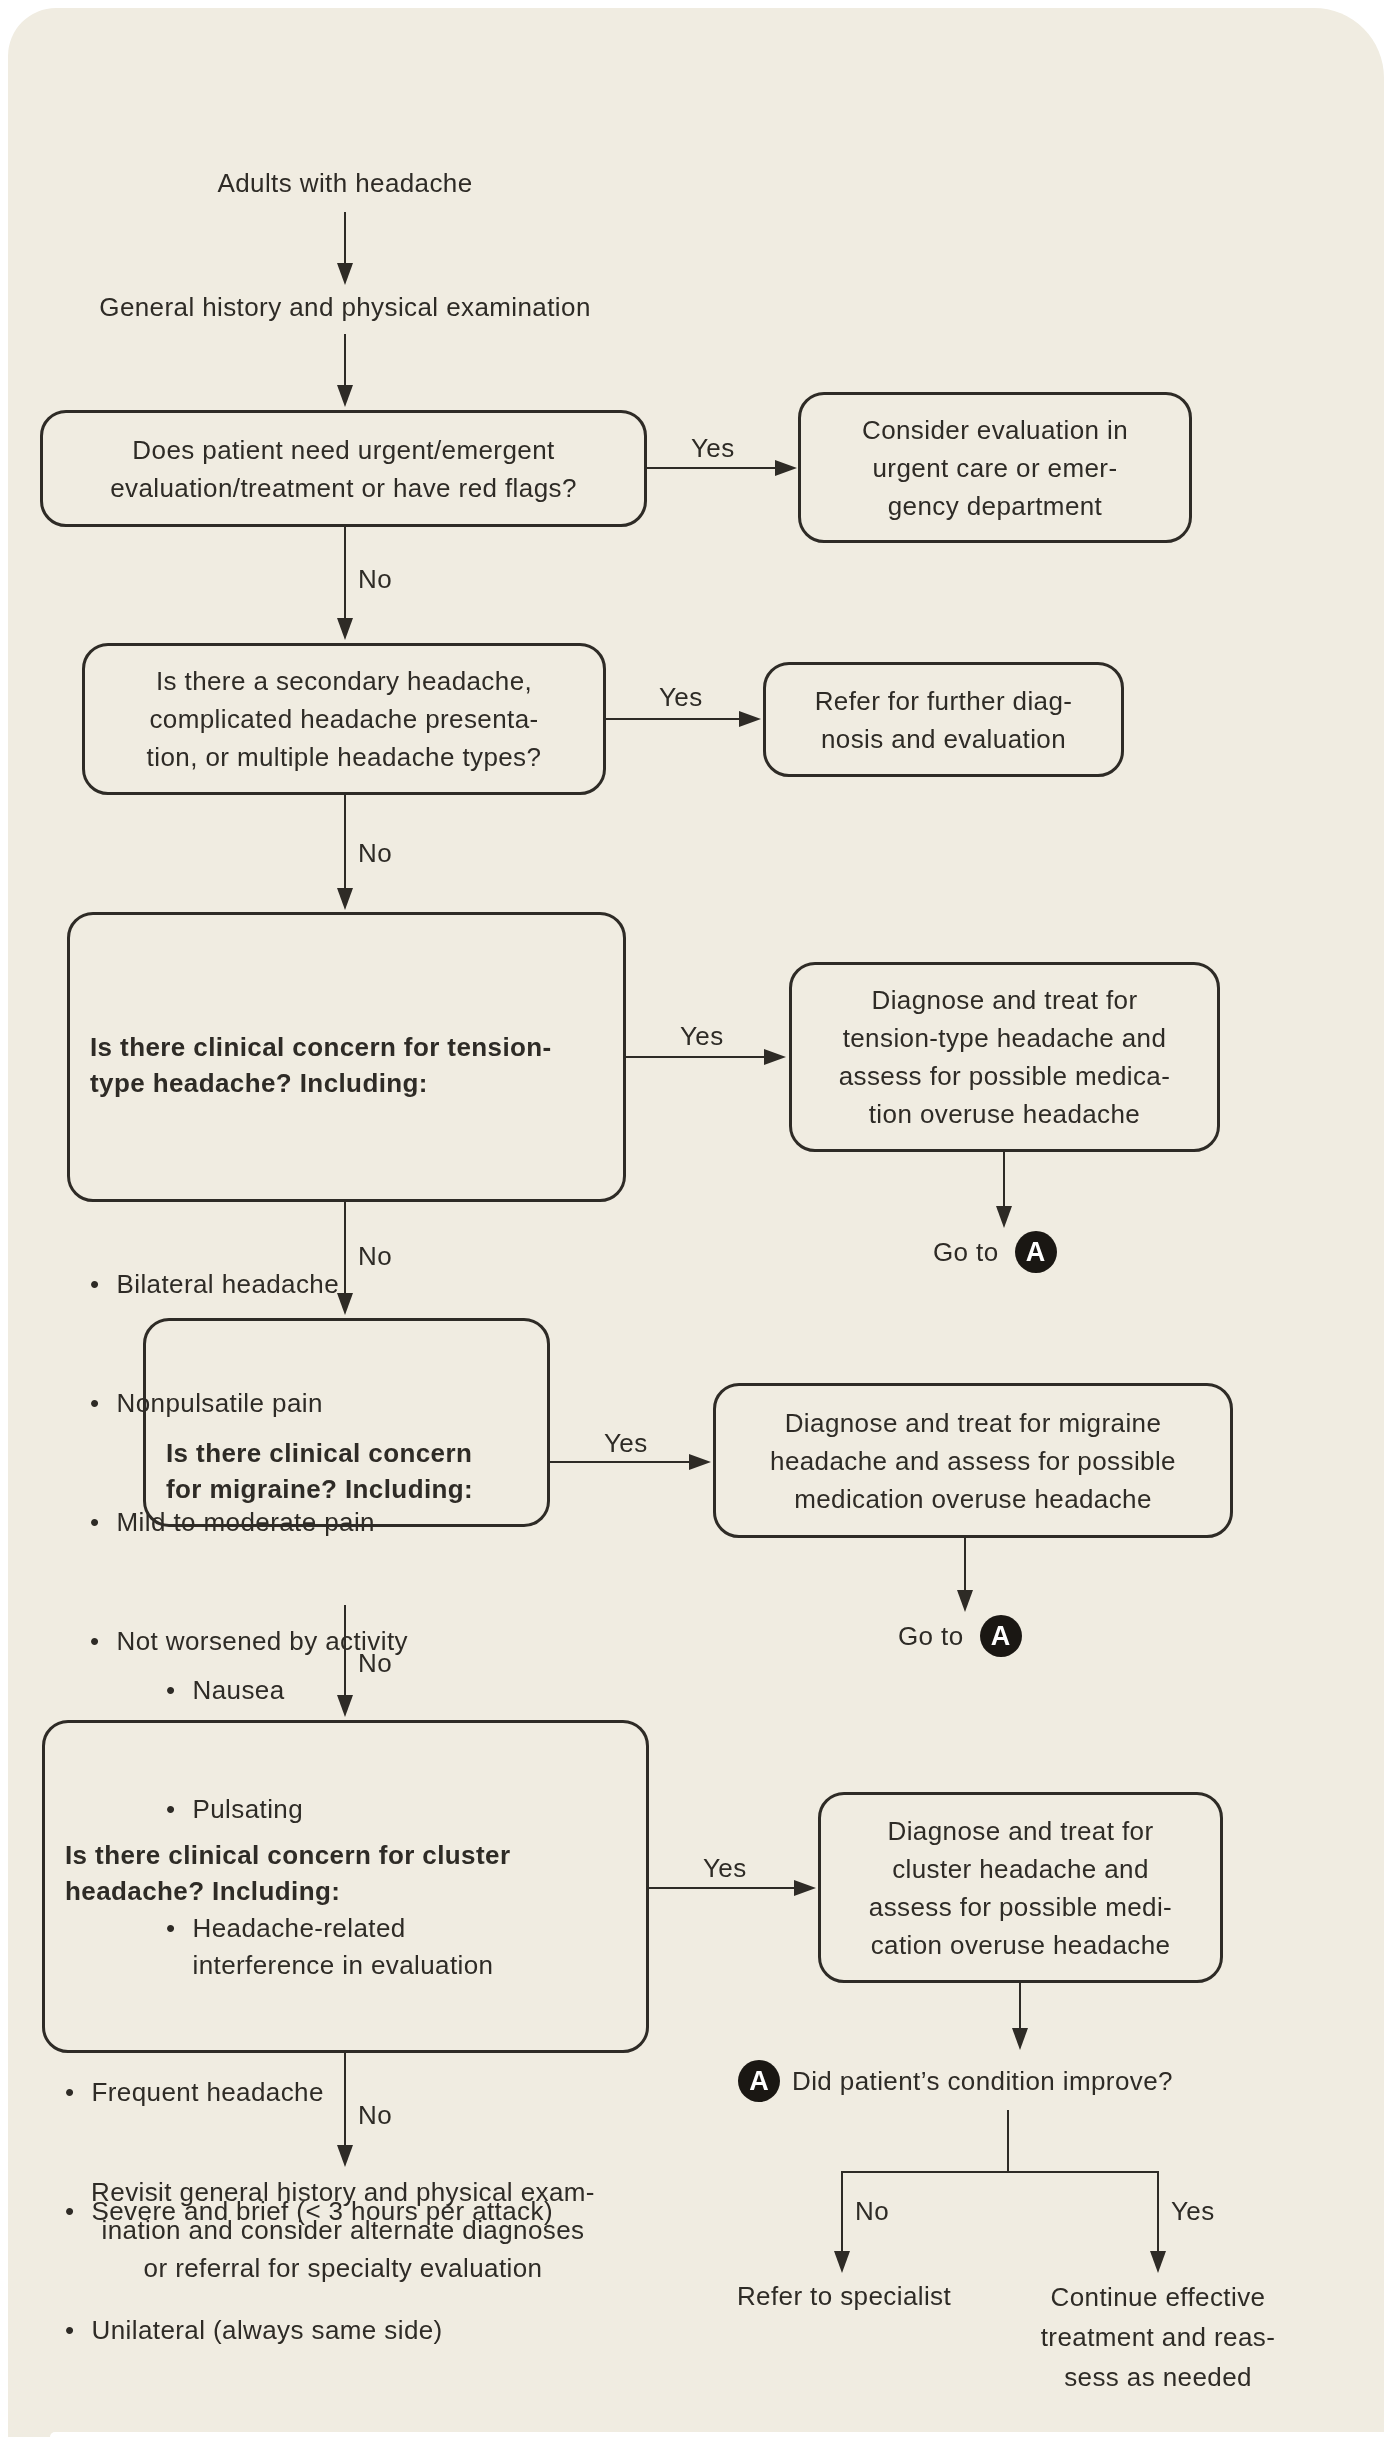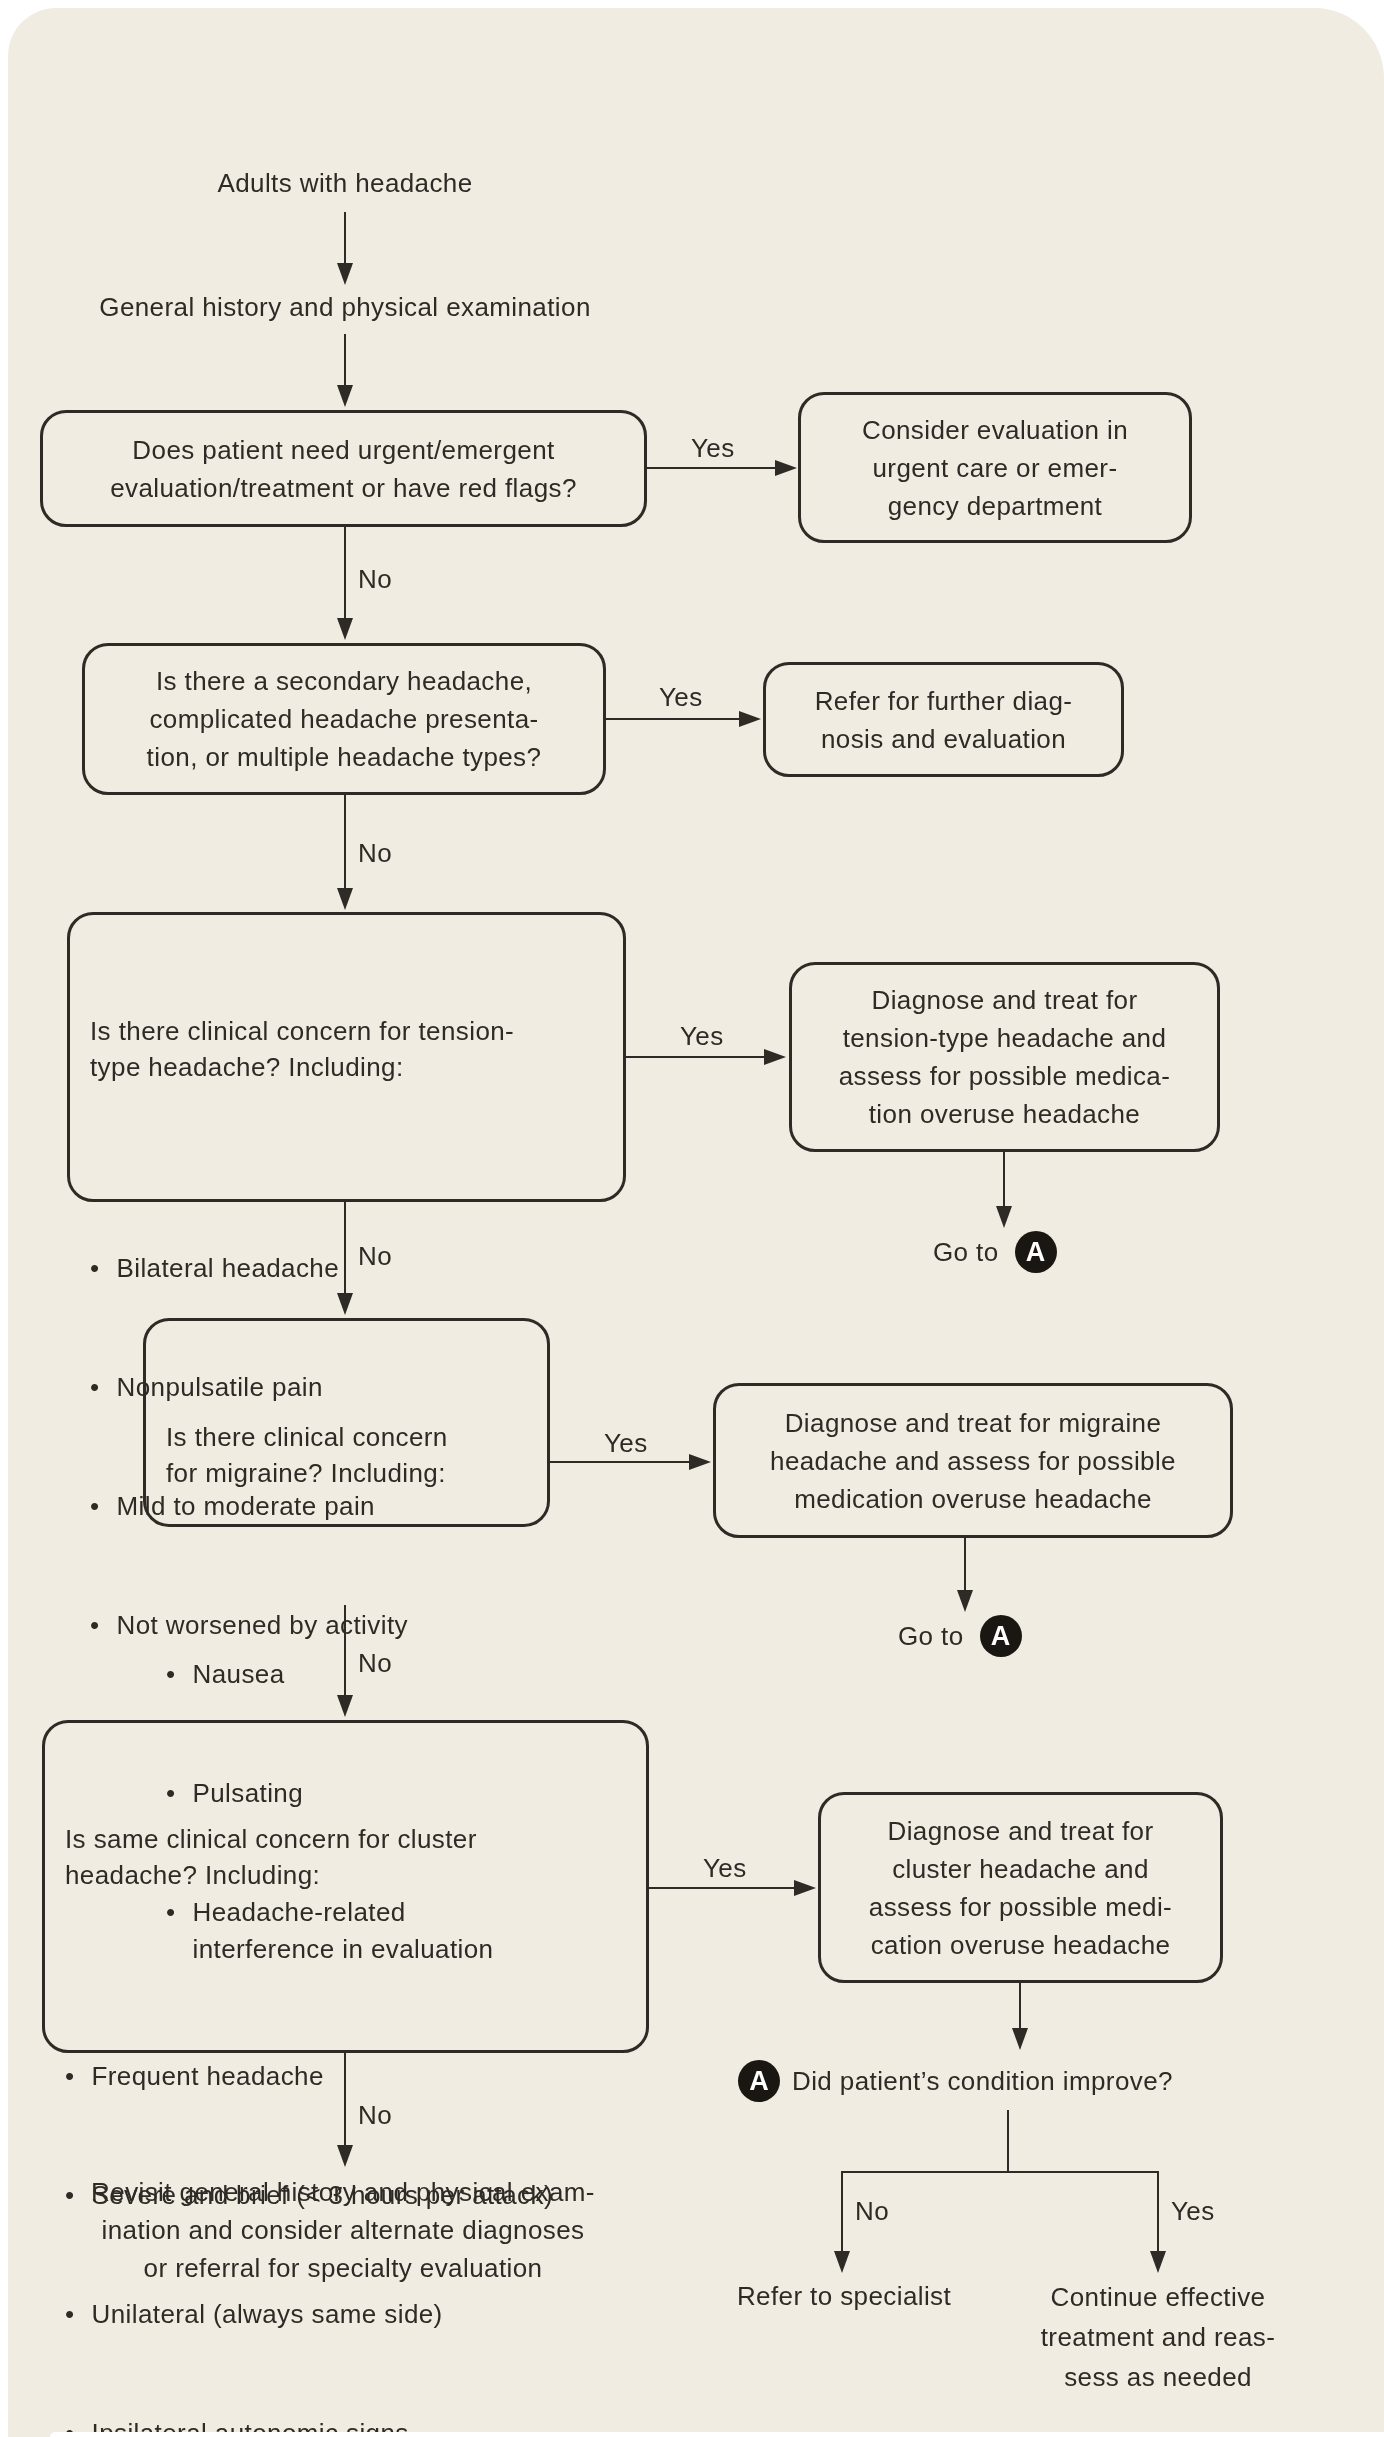--- a/index.html
+++ b/index.html
@@ -8,21 +8,21 @@
   .panel{position:absolute;left:8px;top:8px;width:1376px;height:2429px;background:#f0ece1;
          border-radius:48px 70px 0 0;}
   .bottom-card{position:absolute;left:50px;top:2432px;width:1334px;height:5px;background:#ffffff;
          border-radius:10px 0 0 0;}
   .txt{position:absolute;font-size:26px;line-height:38px;letter-spacing:0.4px;white-space:pre;}
   .cx{transform:translateX(-50%);text-align:center;}
   .box{position:absolute;box-sizing:border-box;border:3px solid #2e2b26;border-radius:26px;
        display:flex;align-items:center;justify-content:center;text-align:center;
        font-size:26px;line-height:38px;letter-spacing:0.4px;white-space:pre;}
   .qbox{display:block;text-align:left;padding:22px 20px 0 20px;}
-  .qbox .heading{line-height:36px;white-space:pre;margin:0 0 13px 0;}
+  .qbox .heading{line-height:36px;white-space:pre;margin:16px 0 13px 0;font-weight:bold;}
   .qbox ul{list-style:none;margin:0;padding:0;}
   .qbox li{display:flex;align-items:flex-start;gap:17px;line-height:37px;margin-bottom:6px;white-space:pre;}
   .vline{position:absolute;width:2px;background:#2e2b26;}
   .hline{position:absolute;height:2px;background:#2e2b26;}
   .head-d{position:absolute;width:0;height:0;border-left:8px solid transparent;
           border-right:8px solid transparent;border-top:22px solid #2e2b26;}
   .head-r{position:absolute;width:0;height:0;border-top:8px solid transparent;
           border-bottom:8px solid transparent;border-left:22px solid #2e2b26;}
   .row{position:absolute;display:flex;align-items:center;gap:16px;font-size:26px;letter-spacing:0.4px;}
   .badge{width:42px;height:42px;border-radius:50%;background:#1a1713;color:#ffffff;flex:0 0 auto;
@@ -121,21 +121,21 @@
     <span class="badge">
         <span>A</span>
       </span>
   </div>
 
   <div class="txt" style="left:358px;top:1644px">No</div>
   <div class="vline" style="left:344px;top:1605px;height:92px"></div>
   <div class="head-d" style="left:337px;top:1695px"></div>
 
   <div class="box qbox" style="left:42px;top:1720px;width:607px;height:333px">
-    <div class="heading">Is same clinical concern for cluster
+    <div class="heading">Is there clinical concern for cluster
 headache? Including:</div>
     <ul>
       <li><span class="dot">•</span><span>Frequent headache</span></li>
       <li><span class="dot">•</span><span>Severe and brief (&lt; 3 hours per attack)</span></li>
       <li><span class="dot">•</span><span>Unilateral (always same side)</span></li>
       <li><span class="dot">•</span><span>Ipsilateral autonomic signs</span></li>
       
     </ul>
   </div>
   <div class="txt" style="left:703px;top:1849px">Yes</div>

